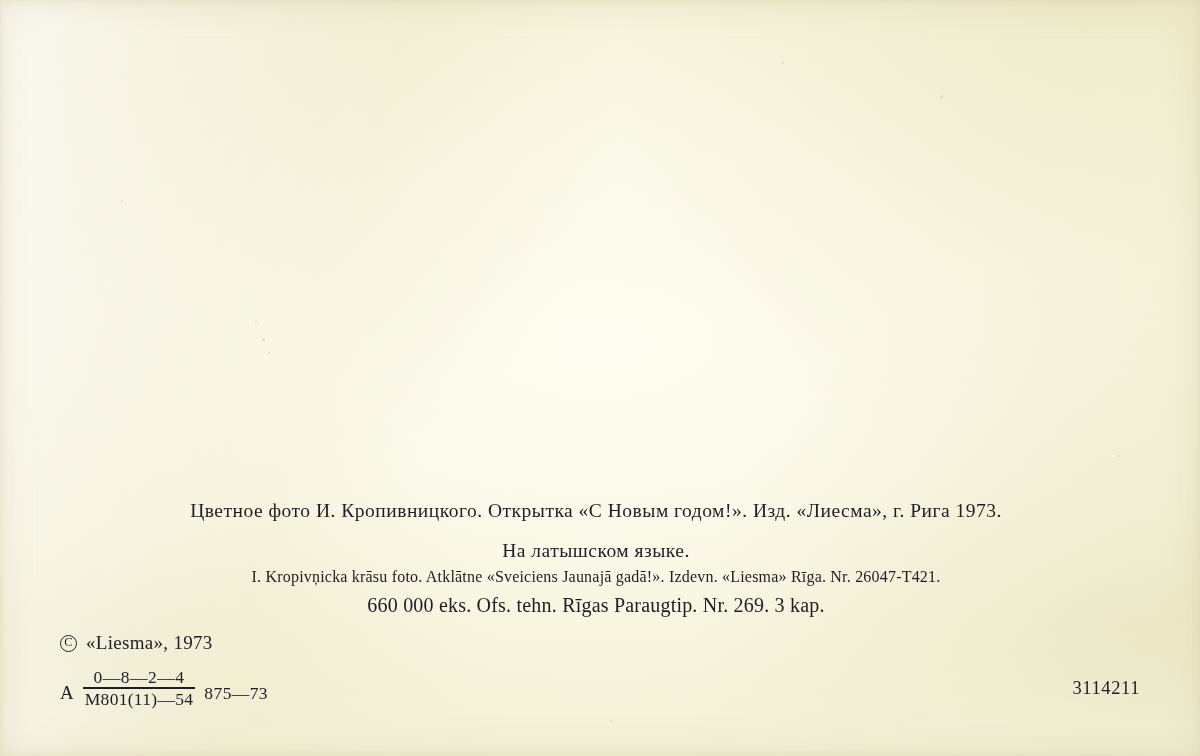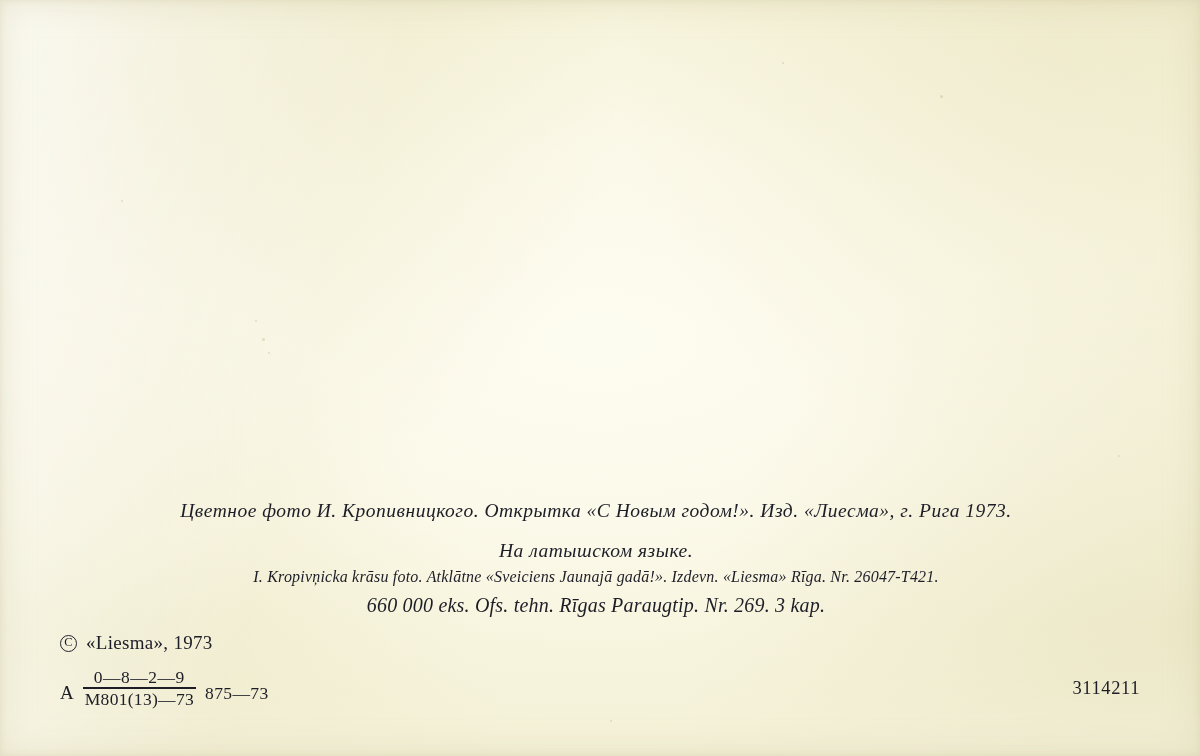--- a/index.html
+++ b/index.html
@@ -45,21 +45,20 @@
     pointer-events: none;
   }
 
   
   .imprint {
     position: absolute;
     left: 0;
     right: 8px;
     top: 498px;
     padding: 0 56px;
-    font-style: italic;
   }
   .line {
     text-align: center;
     white-space: nowrap;
     letter-spacing: 0.35px;
   }
   .ru1 {
     font-size: 19.5px;
     line-height: 26px;
     letter-spacing: 0.5px;
@@ -197,21 +196,21 @@
 
   <div class="copyright-row">
     <span class="copy-glyph">C</span>
     <span class="copy-text">«Liesma», 1973</span>
   </div>
 
   <div class="code-row">
     <div class="code-left">
       <span class="letter-a">A</span>
       <span class="fraction">
-        <span class="frac-top">0—8—2—9</span>
+        <span class="frac-top">0—8—2—4</span>
         <span class="frac-rule"></span>
-        <span class="frac-bottom">М801(13)—73</span>
+        <span class="frac-bottom">М801(11)—54</span>
       </span>
       <span class="order-code">875—73</span>
     </div>
     <div class="code-right">3114211</div>
   </div>
 </div>
 
 </body></html>

